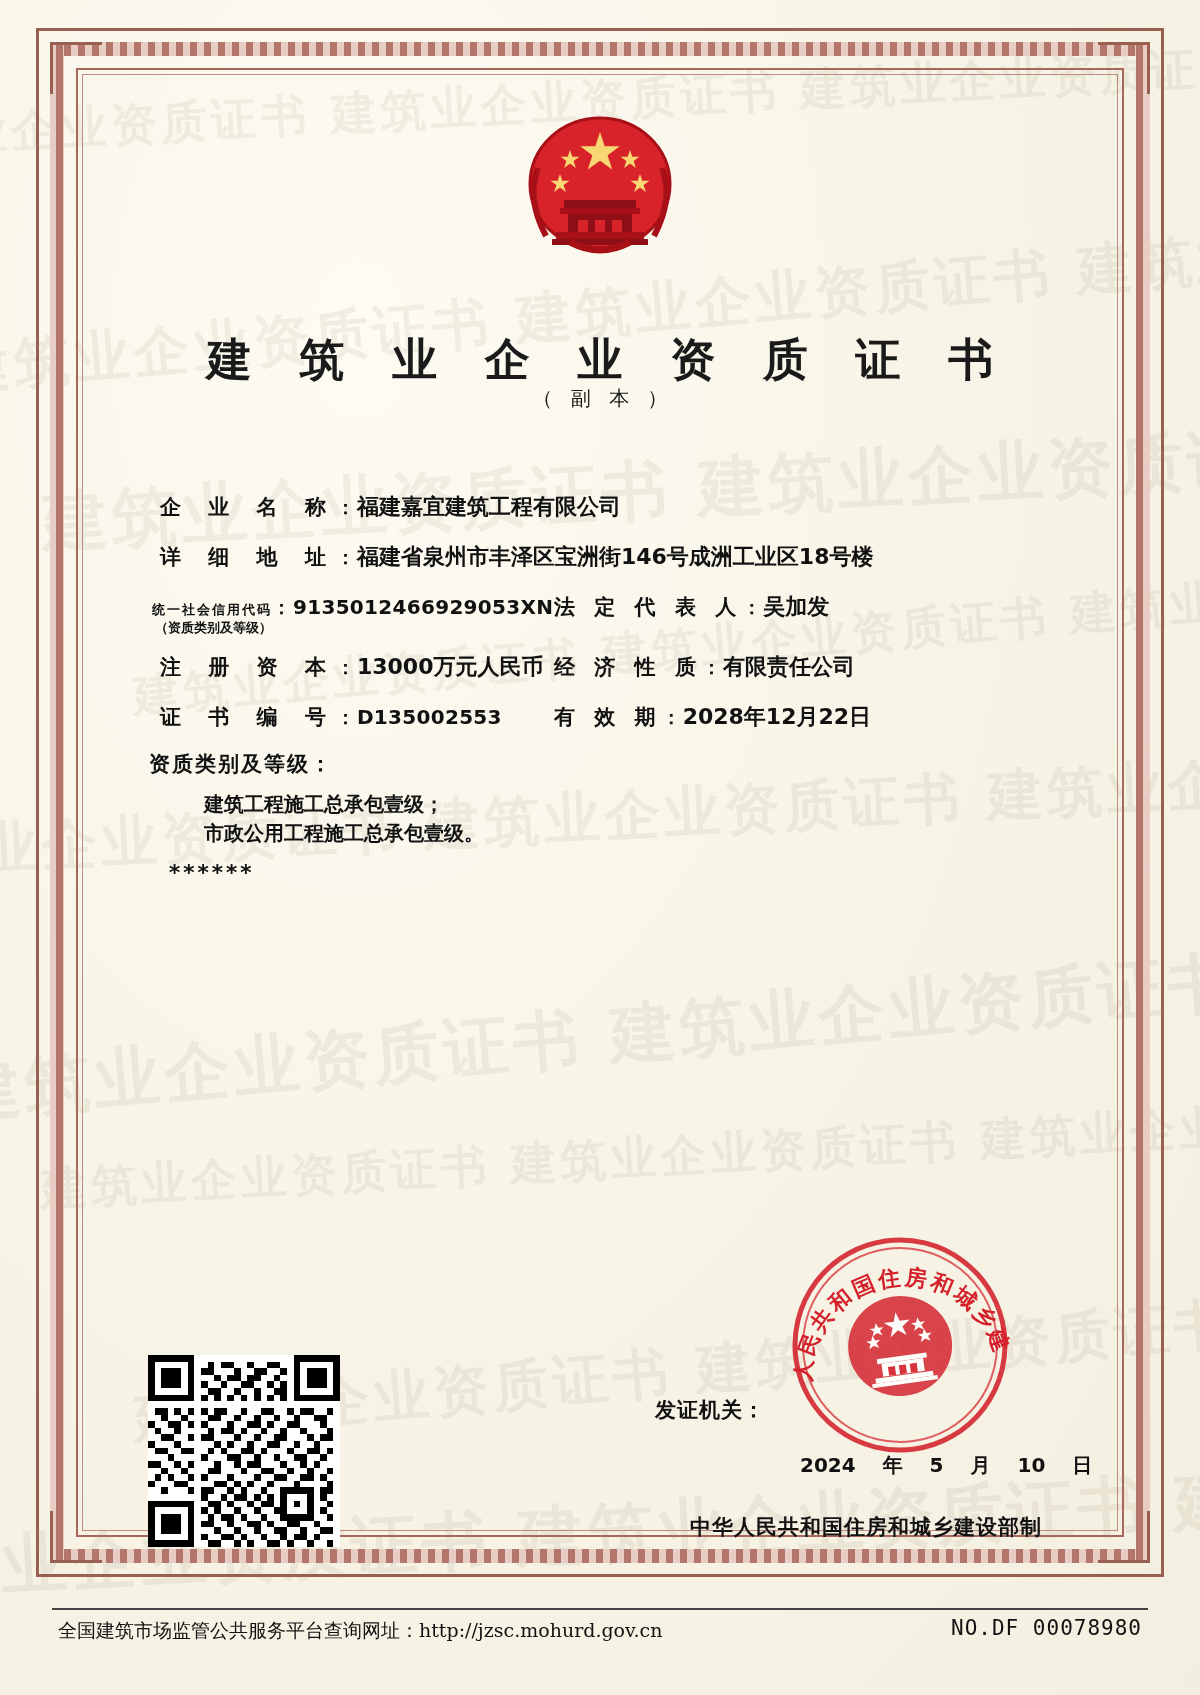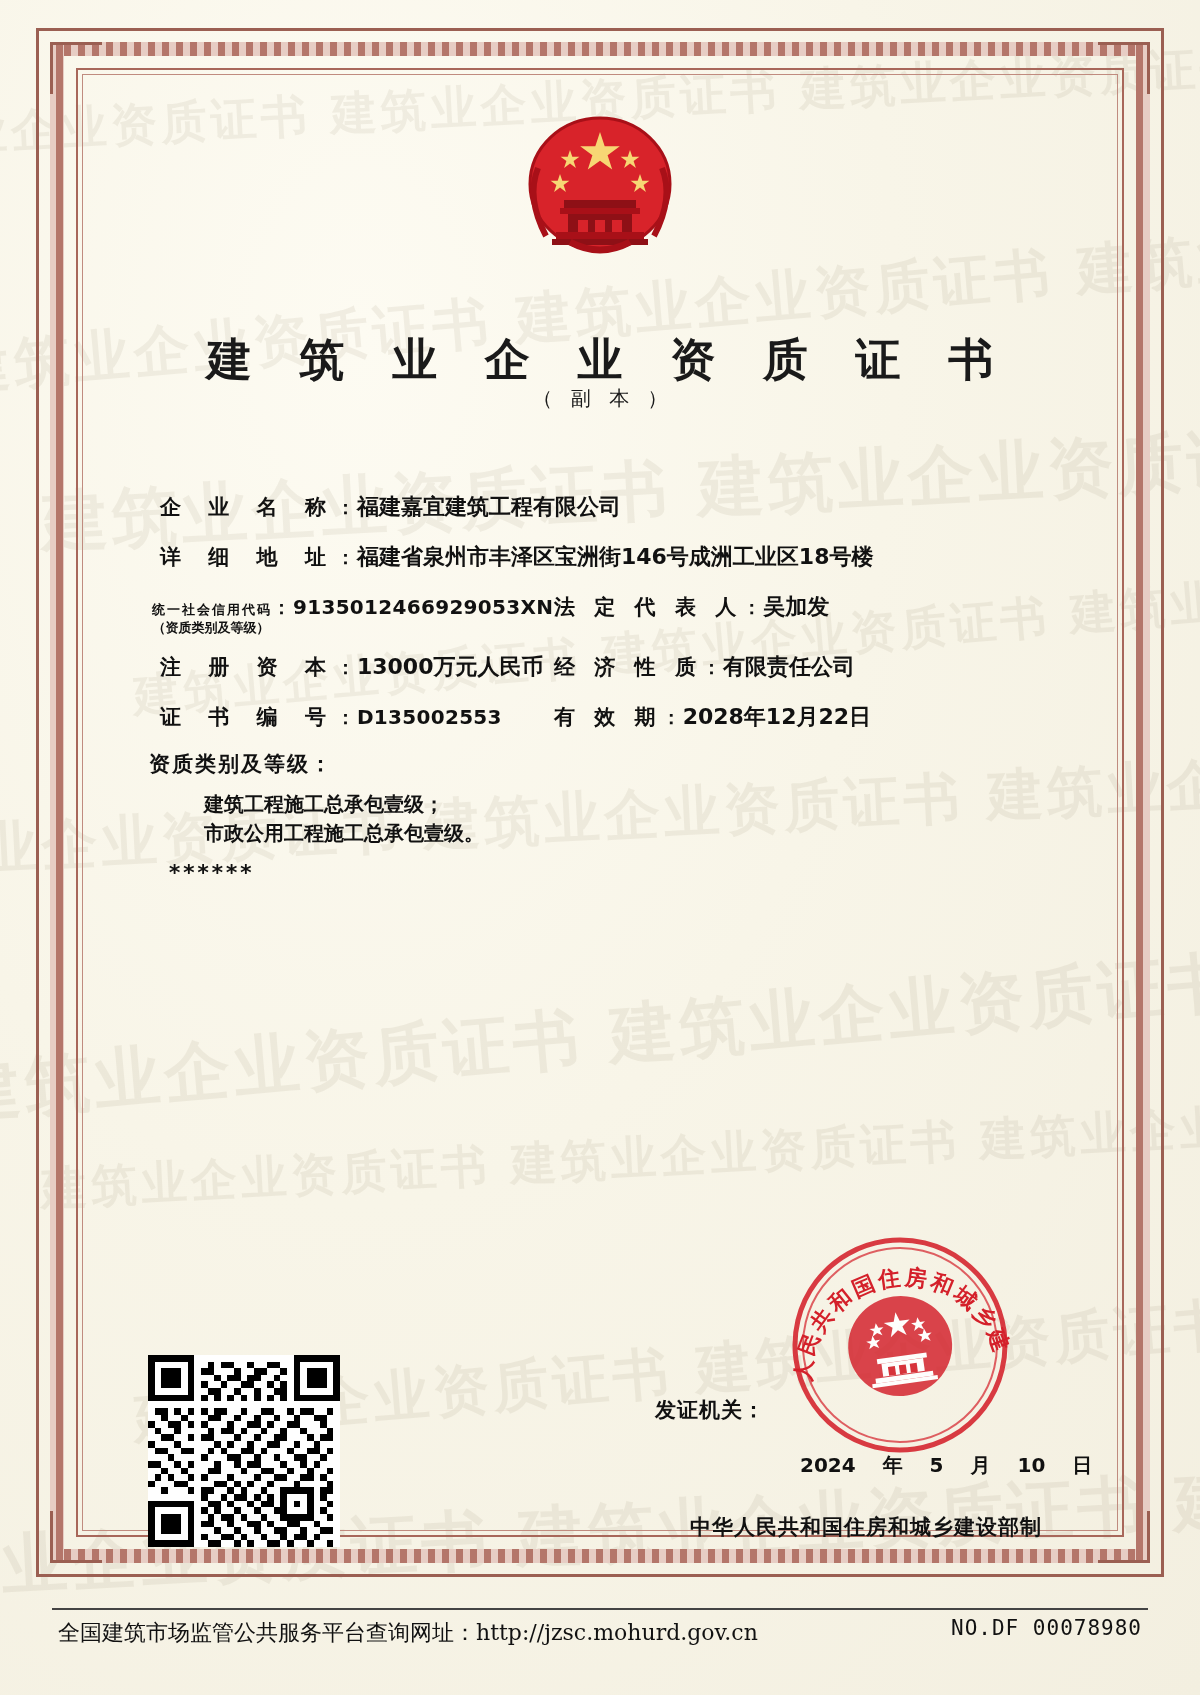--- a/index.html
+++ b/index.html
@@ -152,21 +152,21 @@
   }
   .half-left { width: 398px; display: flex; align-items: baseline; }
   .half-right { display: flex; align-items: baseline; }
 
   .credit-label {
     font-family: Liberation Sans, sans-serif;
     font-weight: bold;
     font-size: 13px;
     line-height: 1.35;
     color: #111;
-    text-align: center;
+    text-align: right;
     white-space: nowrap;
   }
   .credit-label .l1 { letter-spacing: 2px; display: block; padding-left: 2px;}
   .credit-label .l2 { display: block; }
 
   
   .qual-title {
     position: absolute;
     left: 149px;
     top: 742px;
@@ -258,21 +258,21 @@
     left: 52px;
     right: 52px;
     top: 1608px;
     border-top: 2px solid #444;
   }
   .footer-left {
     position: absolute;
     left: 58px;
     top: 1618px;
     font-family: "DejaVu Serif", serif;
-    font-size: 22px;
+    font-size: 19px;
     color: #111;
   }
   .footer-right {
     position: absolute;
     right: 58px;
     top: 1616px;
     font-family: "DejaVu Sans Mono", monospace;
     font-size: 21px;
     letter-spacing: 1px;
     color: #111;

